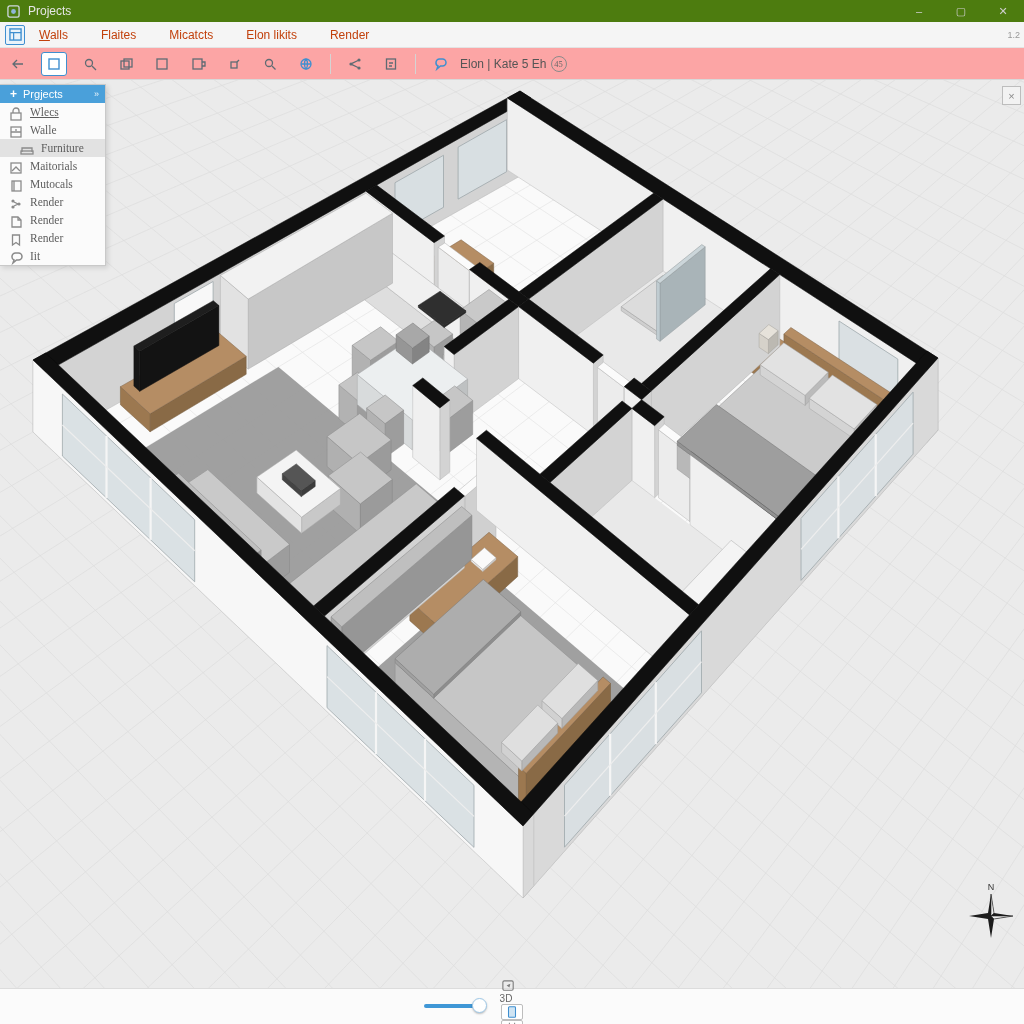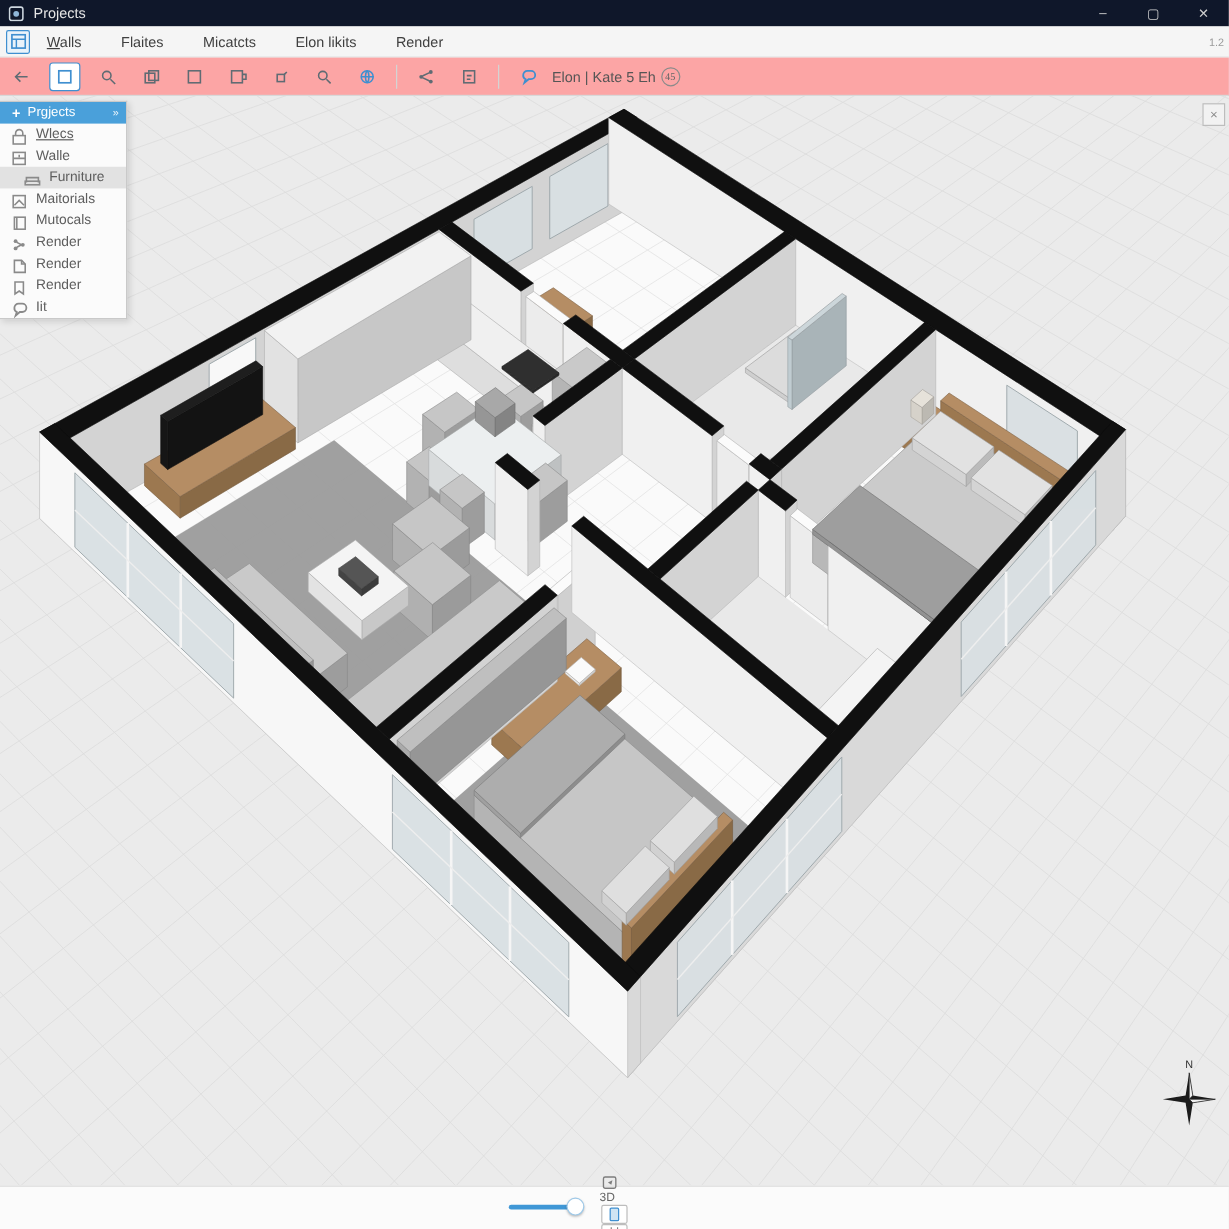--- a/index.html
+++ b/index.html
@@ -1,45 +1,45 @@
 <!DOCTYPE html>
 <html><head>
 <meta charset="utf-8">
 <style>
   html,body{margin:0;padding:0;background:#ebebeb;font-family:"Liberation Sans",sans-serif;
     -webkit-font-smoothing:antialiased;width:1024px;height:1024px;overflow:hidden;}
   *{box-sizing:border-box;}
-  .titlebar{position:absolute;left:0;top:0;width:1024px;height:22px;background:#0f172a;
+  .titlebar{position:absolute;left:0;top:0;width:1024px;height:22px;background:#4d7c0f;
     display:flex;align-items:center;color:#e6e6e6;font-size:12px;}
   .titlebar .appico{width:13px;height:13px;margin:0 8px 0 7px;}
   .win-controls{margin-left:auto;display:flex;height:100%;}
   .win-btn{width:42px;height:100%;display:flex;align-items:center;justify-content:center;
     color:#cfcfcf;font-size:11px;cursor:default;}
   .menubar{position:absolute;left:0;top:22px;width:1024px;height:26px;background:#f5f5f5;
     display:flex;align-items:center;border-bottom:1px solid #e3e3e3;}
   .menu-appbtn{width:20px;height:20px;border:1px solid #3f8fd0;border-radius:2px;margin:0 14px 0 5px;
     background:#eaf3fa;display:flex;align-items:center;justify-content:center;}
-  .menu-item{font-size:12px;color:#404040;margin-right:33px;cursor:default;}
+  .menu-item{font-size:12px;color:#c2410c;margin-right:33px;cursor:default;}
   .menu-item:first-of-type b{font-weight:normal;text-decoration:underline;}
   .menu-right{margin-left:auto;margin-right:4px;font-size:9px;color:#9a9a9a;}
   .toolbar{position:absolute;left:0;top:48px;width:1024px;height:32px;background:#fca5a5;
     border-bottom:1px solid #d8d8d8;display:flex;align-items:center;}
   .tb-ico{width:26px;height:24px;margin:0 5px;display:flex;align-items:center;justify-content:center;border-radius:3px;}
   .tb-ico.sel{border:1.5px solid #3f8fd0;background:#fff;}
   .tb-sep{width:1px;height:20px;background:#d4d4d4;margin:0 6px;}
   .tb-label{font-size:12px;color:#555;margin-left:2px;white-space:nowrap;}
   .tb-badge{width:16px;height:16px;border:1px solid #8a8a8a;border-radius:50%;font-size:8.5px;color:#666;
     display:inline-flex;align-items:center;justify-content:center;margin-left:4px;font-family:Liberation Serif, serif;}
   .canvas{position:absolute;left:0;top:80px;width:1024px;height:908px;background:#ebebeb;}
   .sidebar{position:absolute;left:0;top:4px;width:106px;background:#fbfbfb;border:1px solid #c9c9c9;
     border-left:none;box-shadow:2px 2px 5px rgba(0,0,0,.12);}
   .sb-head{height:18px;background:#4aa0da;color:#fff;display:flex;align-items:center;font-size:11px;}
   .sb-head .plus{margin:0 6px 0 10px;font-size:12px;font-weight:bold;}
   .sb-head .chev{margin-left:auto;margin-right:6px;font-size:9px;opacity:.9;}
-  .sb-item{height:18px;display:flex;align-items:center;font-size:11.5px;color:#5d5d5d;padding-left:8px;}
+  .sb-item{height:18px;display:flex;align-items:center;font-size:11.5px;color:#5d5d5d;padding-left:8px;font-family:Liberation Serif, serif;}
   .sb-item.sel{background:#e2e2e2;padding-left:19px;}
   .sb-item .ic{width:13px;height:13px;margin-right:9px;flex:none;}
   .sb-item.link span{text-decoration:underline;}
   .close-btn{position:absolute;right:3px;top:6px;width:19px;height:19px;background:#f2f2f2;
     border:1px solid #bdbdbd;color:#8a8a8a;font-size:11px;display:flex;align-items:center;justify-content:center;}
   .compass{position:absolute;right:10px;bottom:42px;width:46px;height:64px;text-align:center;}
   .compass .n{font-size:9px;color:#333;}
   .bottombar{position:absolute;left:0;top:988px;width:1024px;height:48px;background:#fbfbfb;
     border-top:1px solid #dcdcdc;display:flex;align-items:center;justify-content:flex-end;padding-right:8px;flex-direction:column;}
   .bb-ico{width:20px;height:20px;display:flex;align-items:center;justify-content:center;}

